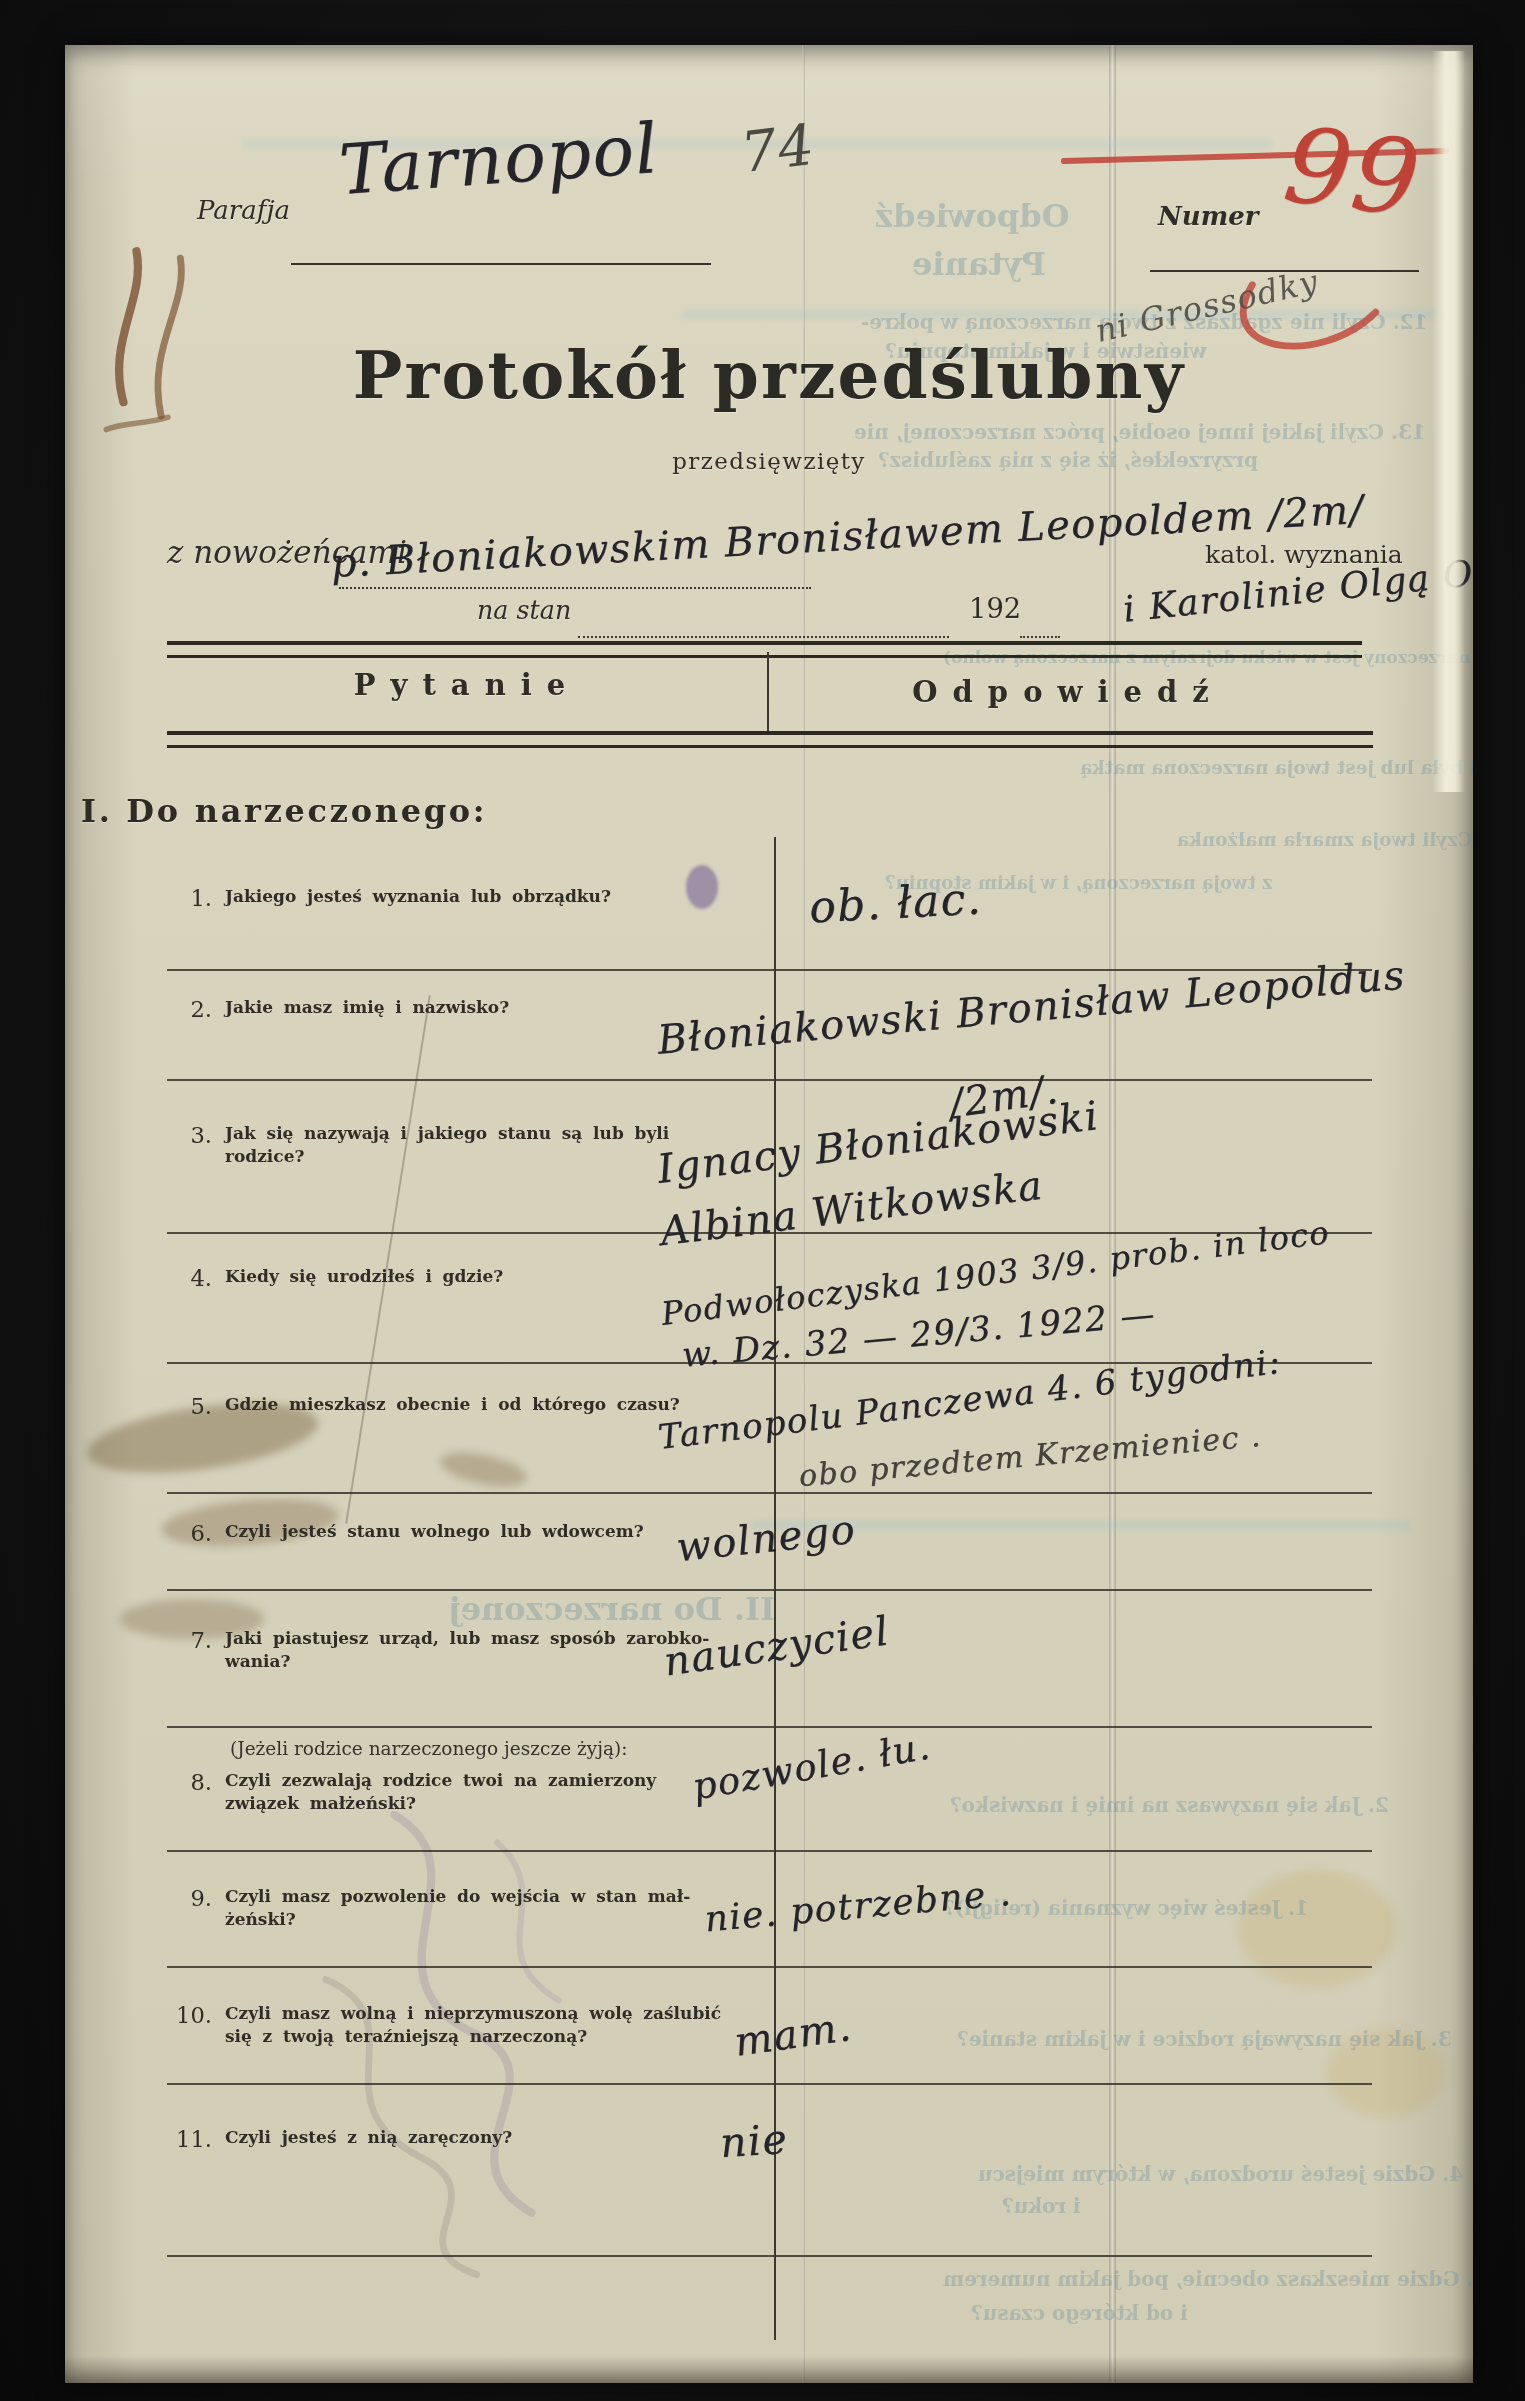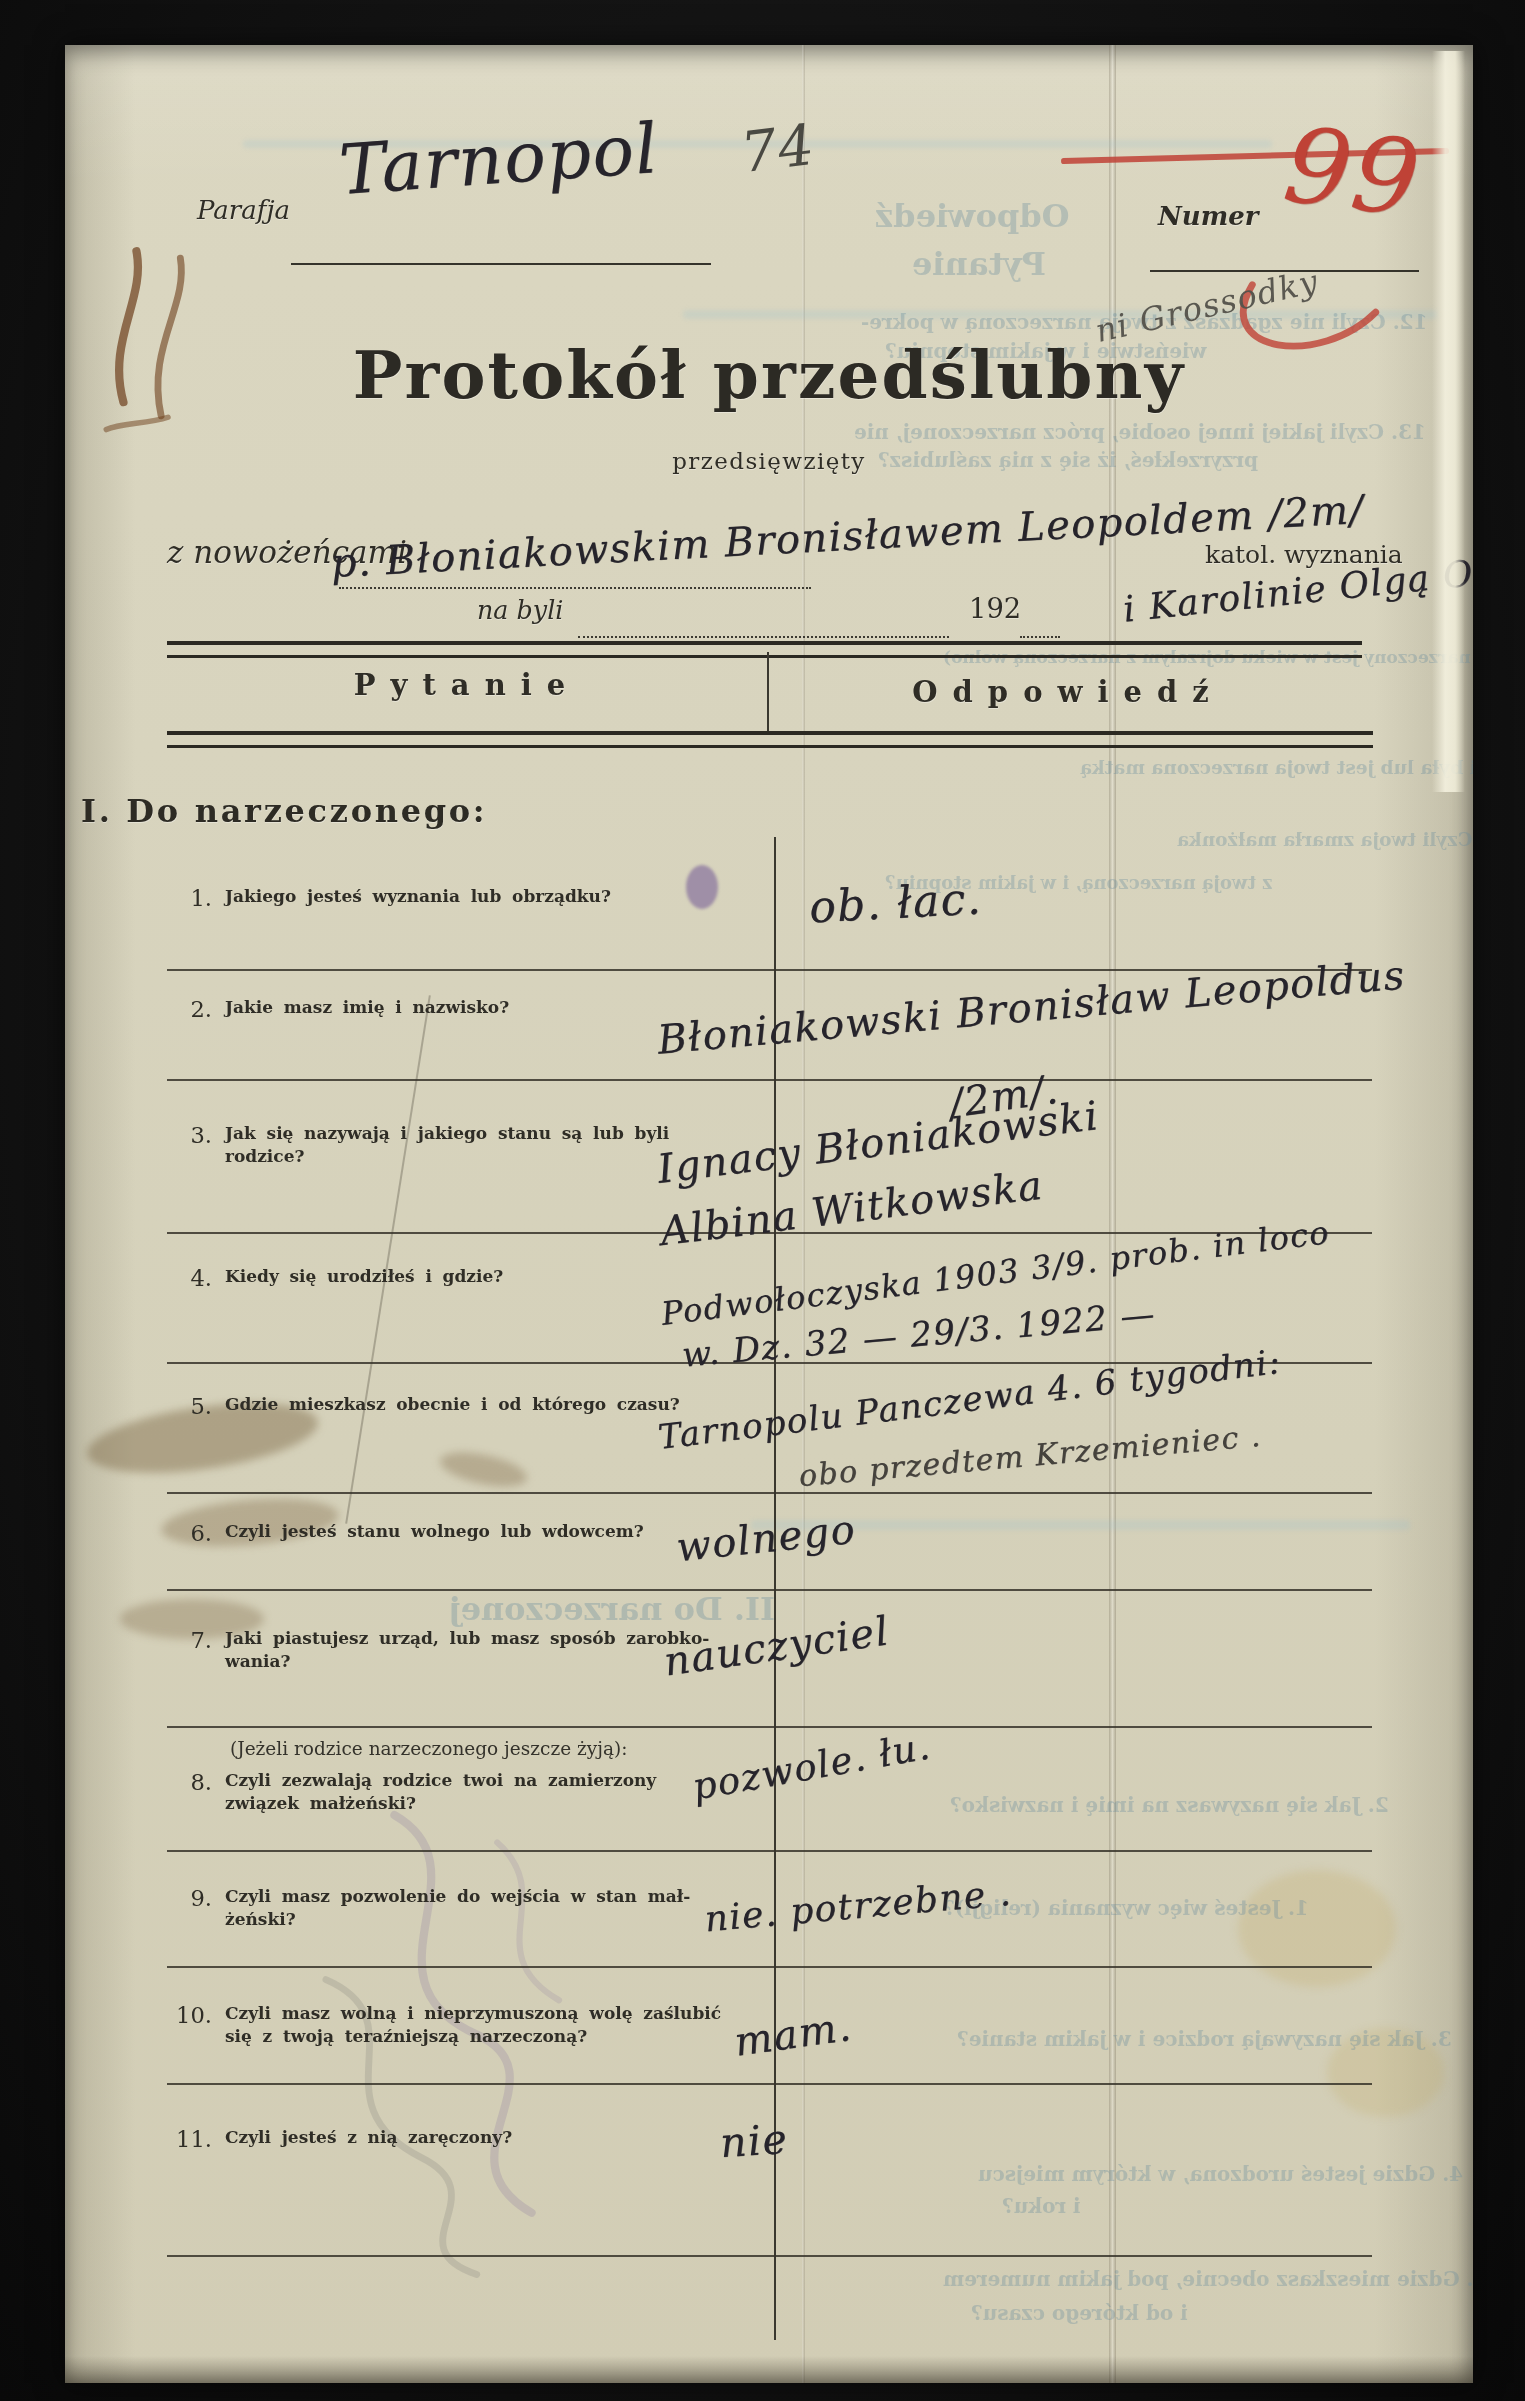--- a/index.html
+++ b/index.html
@@ -117,21 +117,21 @@
     <span class="hw pencil" style="left:1028px;top:242px;font-size:32px;transform:rotate(-13deg);">ni Grossodky</span>
 
     <div class="printed subtitle">przedsięwzięty</div>
     <div class="printed title">Protokół przedślubny</div>
 
     <span class="printed italic" style="left:102px;top:489px;font-size:31px;">z nowożeńcami</span>
     <div class="line-dotted" style="left:274px;top:542px;width:472px;"></div>
     <span class="hw" style="left:265px;top:468px;font-size:40px;transform:rotate(-3deg);">p. Błoniakowskim Bronisławem Leopoldem /2m/</span>
     <span class="printed" style="left:1140px;top:495px;font-size:25px;">katol. wyznania</span>
     <span class="hw" style="left:1057px;top:520px;font-size:36px;transform:rotate(-6deg);">i Karolinie Olgą Olexyn</span>
-    <span class="printed italic" style="left:412px;top:550px;font-size:25.4px;">na byli</span>
+    <span class="printed italic" style="left:412px;top:550px;font-size:25.4px;">na stan</span>
     <div class="line-dotted" style="left:513px;top:591px;width:371px;"></div>
     <span class="printed" style="left:904px;top:548px;font-size:27.4px;">192</span>
     <div class="line-dotted" style="left:955px;top:591px;width:40px;"></div>
 
     <div class="rule2" style="left:102px;top:596px;width:1195px;"></div>
     <div class="printed colhead" style="left:102px;top:623px;width:600px;">Pytanie</div>
     <div class="printed colhead" style="left:702px;top:630px;width:602px;">Odpowiedź</div>
     <div class="vdiv" style="left:702px;top:607px;height:81px;"></div>
     <div class="rule2" style="left:102px;top:686px;width:1206px;"></div>
 

